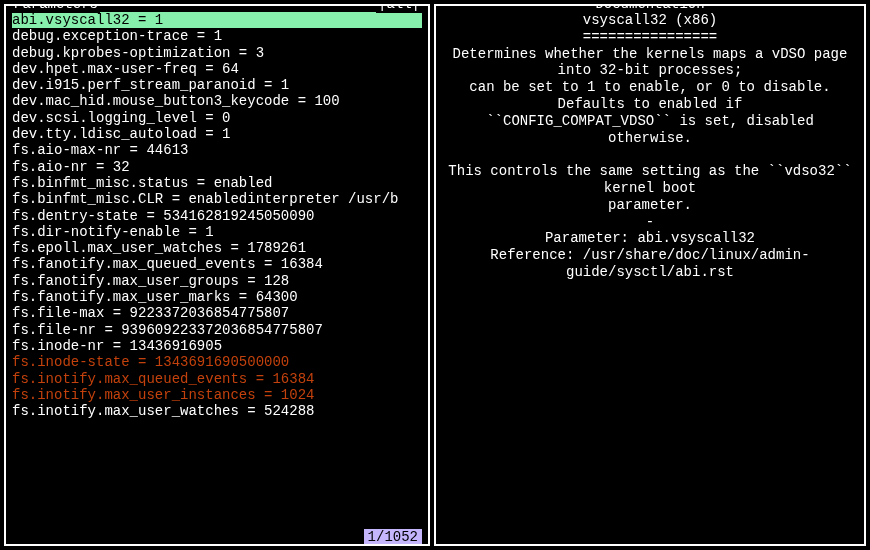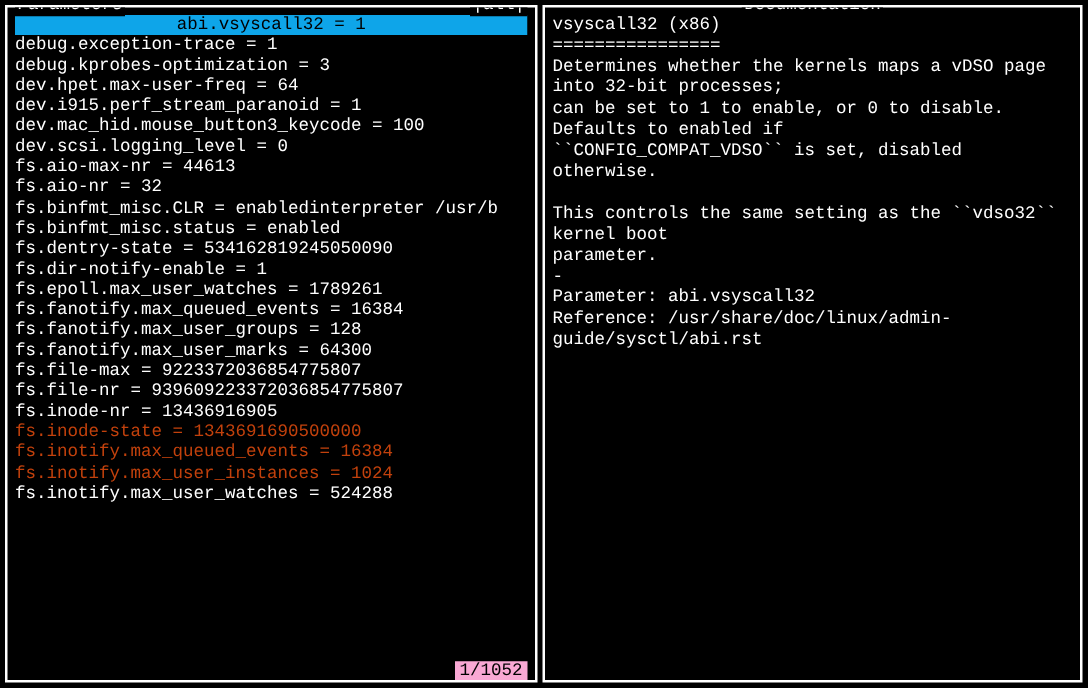--- a/index.html
+++ b/index.html
@@ -30,20 +30,21 @@
       padding: 2px 6px;
       overflow: hidden;
     }
     .panel-left {
       flex: 0 0 426px;
       display: flex;
       flex-direction: column;
     }
     .panel-right {
       flex: 1;
+      text-align: center;
     }
     .panel-title {
       position: absolute;
       top: -10px;
       background: #000;
       padding: 0 2px;
       font-size: 14px;
     }
     .title-left {
       left: 6px;
@@ -64,61 +65,61 @@
       overflow: hidden;
       margin-top: 4px;
     }
     .param-row {
       white-space: nowrap;
       overflow: hidden;
       text-overflow: clip;
       height: 16.3px;
     }
     .param-row.selected {
-      background: #0ea5e9;
+      background: #86efac;
       color: #000;
-      text-align: center;
     }
     .param-row.dimmed {
       color: #c2410c;
     }
     .doc-content {
       margin-top: 4px;
       white-space: pre-wrap;
       word-wrap: break-word;
     }
     .status-bar {
       position: absolute;
       bottom: -2px;
       right: 6px;
-      background: #f9a8d4;
+      background: #c4b5fd;
       color: #000;
       padding: 0 4px;
       font-weight: normal;
     }
   </style>
 </head>
 <body>
 
 <div class="container">
   <div class="panel panel-left">
     <span class="panel-title title-left">Parameters</span>
     <span class="filter-tag">|all|</span>
     <div class="param-list" id="param-list">
         <div class="param-row selected">abi.vsyscall32 = 1</div>
         <div class="param-row">debug.exception-trace = 1</div>
         <div class="param-row">debug.kprobes-optimization = 3</div>
         <div class="param-row">dev.hpet.max-user-freq = 64</div>
         <div class="param-row">dev.i915.perf_stream_paranoid = 1</div>
         <div class="param-row">dev.mac_hid.mouse_button3_keycode = 100</div>
         <div class="param-row">dev.scsi.logging_level = 0</div>
+        <div class="param-row">dev.tty.ldisc_autoload = 1</div>
         <div class="param-row">fs.aio-max-nr = 44613</div>
         <div class="param-row">fs.aio-nr = 32</div>
+        <div class="param-row">fs.binfmt_misc.status = enabled</div>
         <div class="param-row">fs.binfmt_misc.CLR = enabledinterpreter /usr/b</div>
-        <div class="param-row">fs.binfmt_misc.status = enabled</div>
         <div class="param-row">fs.dentry-state = 534162819245050090</div>
         <div class="param-row">fs.dir-notify-enable = 1</div>
         <div class="param-row">fs.epoll.max_user_watches = 1789261</div>
         <div class="param-row">fs.fanotify.max_queued_events = 16384</div>
         <div class="param-row">fs.fanotify.max_user_groups = 128</div>
         <div class="param-row">fs.fanotify.max_user_marks = 64300</div>
         <div class="param-row">fs.file-max = 9223372036854775807</div>
         <div class="param-row">fs.file-nr = 939609223372036854775807</div>
         <div class="param-row">fs.inode-nr = 13436916905</div>
         <div class="param-row dimmed">fs.inode-state = 1343691690500000</div>

